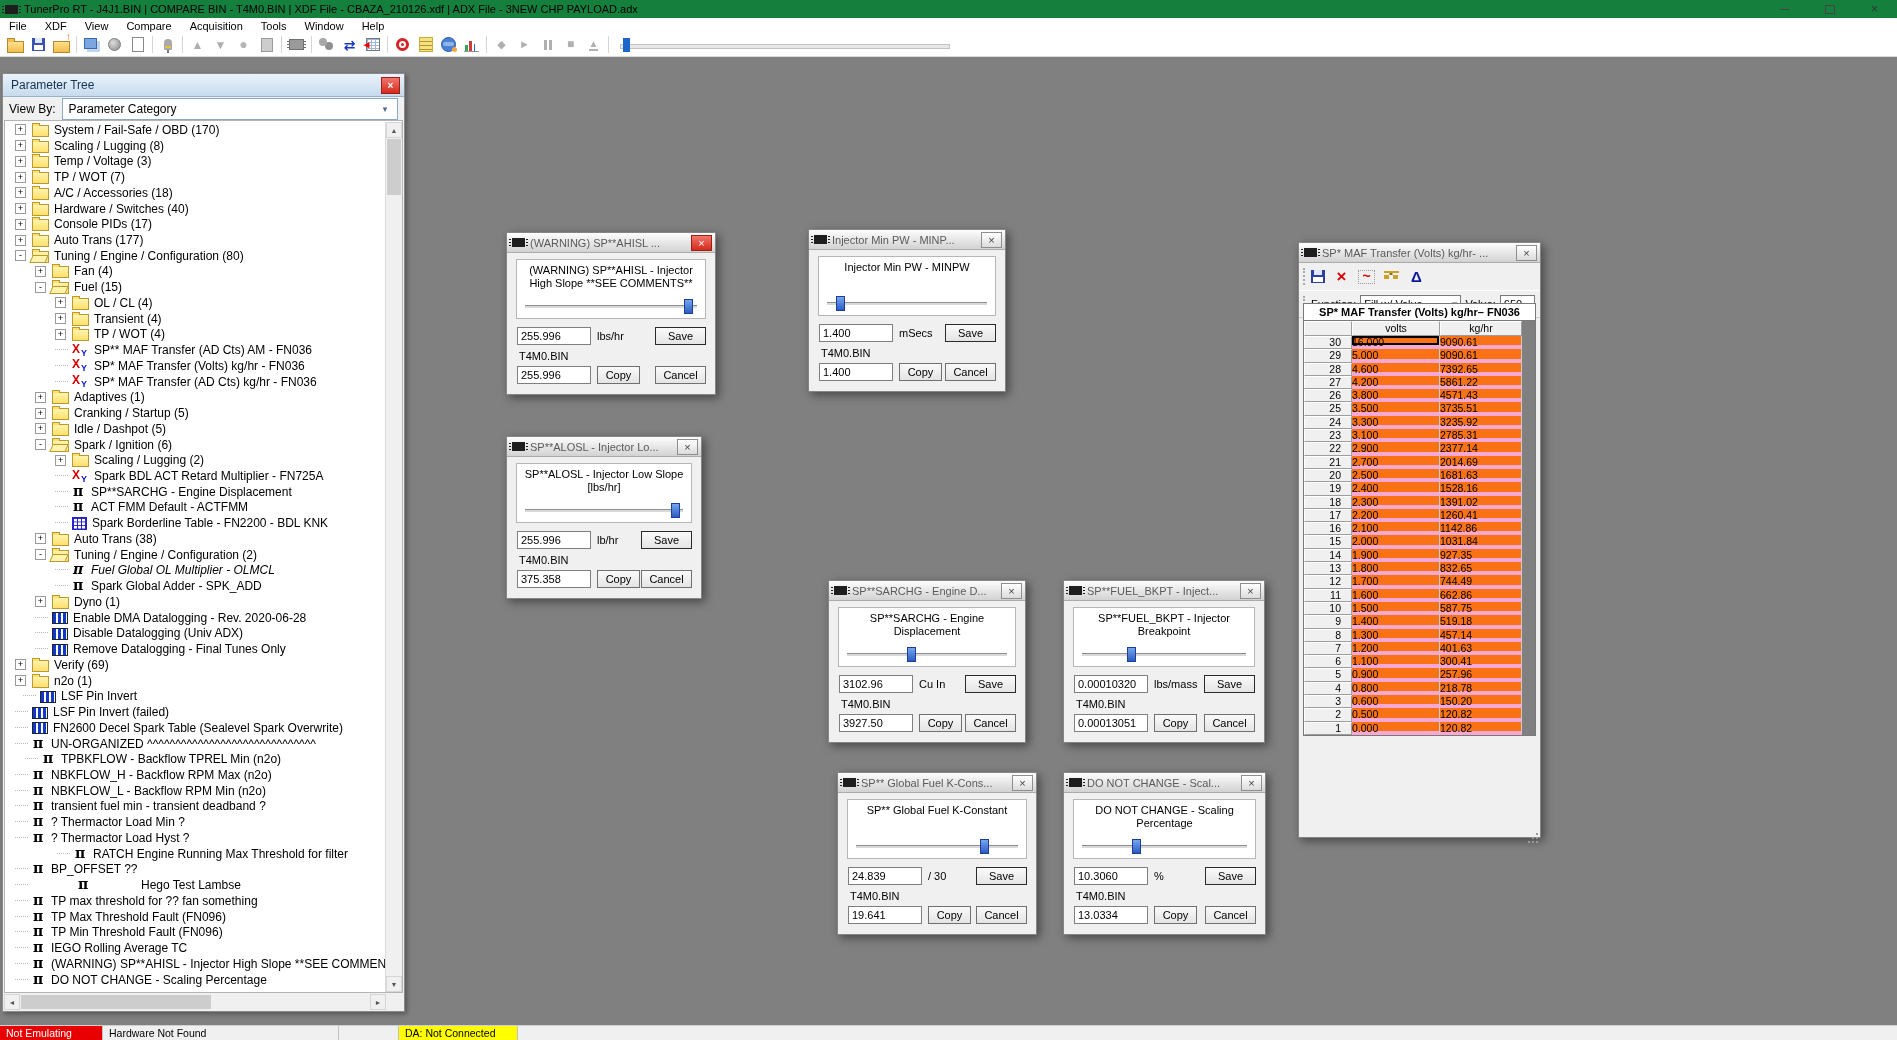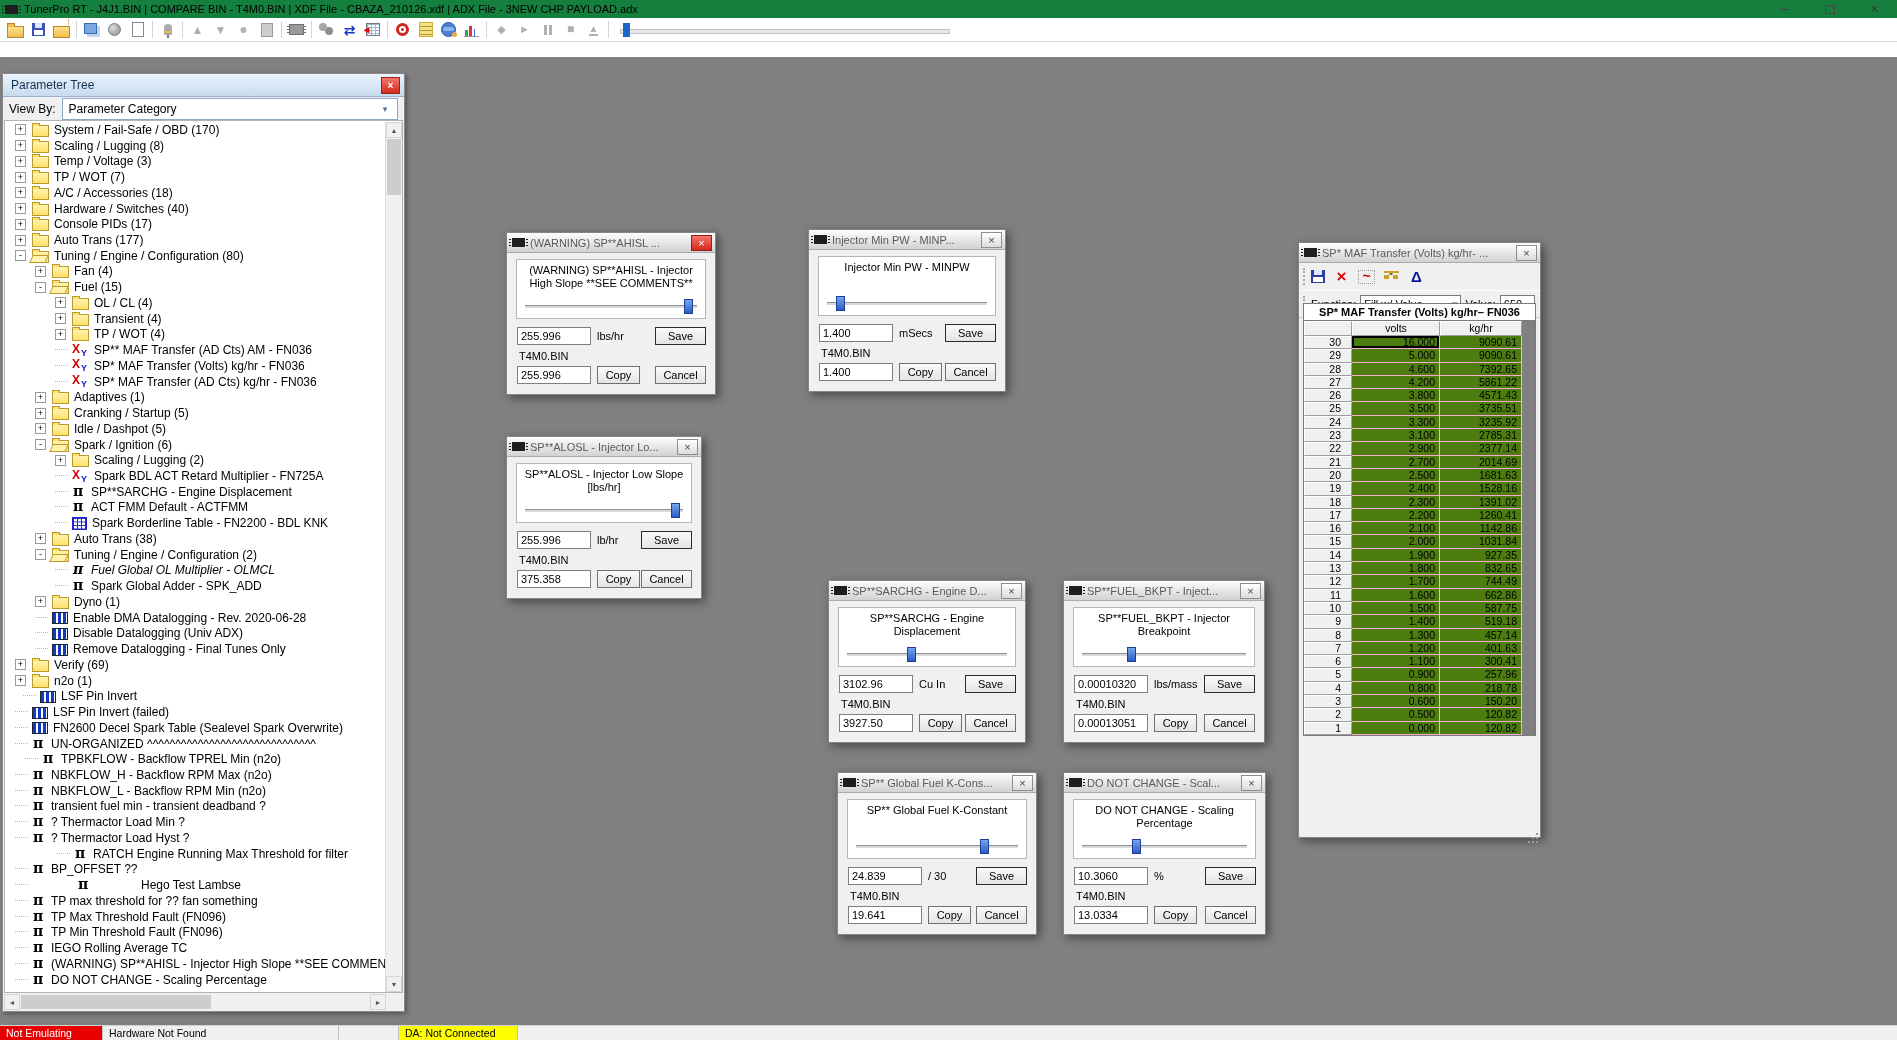--- a/index.html
+++ b/index.html
@@ -158,21 +158,21 @@
   .fcombo .cval{flex:1;white-space:nowrap;overflow:hidden}
   .fcombo .carrow{color:#555}
   .finput{width:36px;height:19px;background:#fff;border:1px solid #7a7a7a;display:flex;align-items:center;padding:0 3px;box-sizing:border-box}
   .maf-body{position:absolute;left:4px;right:4px;top:60px}
   .maf-tabletitle{height:16px;font-weight:bold;text-align:center;background:#fff;border:1px solid #7a7a7a;border-bottom:none;font-size:11px;line-height:16px;white-space:nowrap;overflow:hidden;color:#000}
   .maf-grid{border:1px solid #7a7a7a;background:#808080;overflow:hidden}
   .mhead{display:flex;height:15px}
   .hcell{background:#f0f0f0;border:1px solid;border-color:#fff #9d9d9d #9d9d9d #fff;box-sizing:border-box;font-size:10.5px;text-align:center;line-height:13px;color:#000}
   .mrow{display:flex;height:13.3px}
   .mnum{width:48px;background:#f0f0f0;border:1px solid;border-color:#fff #9d9d9d #9d9d9d #fff;box-sizing:border-box;text-align:right;padding-right:10px;font-size:10.5px;line-height:11px;color:#000}
-  .mcell{background:#4d7c0f;border-right:1px solid #cbcbcb;border-bottom:1px solid #f9a8d4;box-sizing:border-box;text-align:right;padding-right:4px;font-size:10.5px;line-height:12px;color:#000}
+  .mcell{background:#f97316;border-right:1px solid #cbcbcb;border-bottom:4px solid #f9a8d4;box-sizing:border-box;text-align:left;padding-right:4px;font-size:10.5px;line-height:12px;color:#000}
   .cv{width:88px}.ck{width:82px}
   .mcell.selected{box-shadow:inset 0 0 0 2px #000}
   .wnum{width:48px}.wv{width:88px}.wk{width:82px}
   .grip{position:absolute;right:1px;bottom:1px;width:13px;height:13px}
   .grip::before{content:"";position:absolute;right:1px;bottom:1px;width:2px;height:2px;background:#9a9a9a;box-shadow:-4px 4px 0 #9a9a9a,0 4px 0 #9a9a9a,-8px 8px 0 #9a9a9a,-4px 8px 0 #9a9a9a,0 8px 0 #9a9a9a}
 
   
   .statusbar{position:absolute;left:0;right:0;bottom:0;height:14px;background:#f0f0f0;display:flex;font-size:10.5px;border-top:1px solid #d0d0d0}
   .seg{border-right:1px solid #c2c2c2;display:flex;align-items:center;padding:0 6px;box-sizing:border-box;white-space:nowrap;overflow:hidden;color:#000}
   .seg.s0{width:103px;background:#e80000;color:#fff}
@@ -189,20 +189,30 @@
   <div class="titlebar">
     <span class="appchip"></span>
     <span class="ttext">TunerPro RT - J4J1.BIN | COMPARE BIN - T4M0.BIN | XDF File - CBAZA_210126.xdf | ADX File - 3NEW CHP PAYLOAD.adx</span>
     <span class="wbtns">
       <span class="wbtn wbtn-min"></span>
       <span class="wbtn wbtn-max"></span>
       <span class="wbtn wbtn-close"></span>
     </span>
   </div>
 
+  <div class="menubar" id="menubar">
+      <span class="mitem">File</span>
+      <span class="mitem">XDF</span>
+      <span class="mitem">View</span>
+      <span class="mitem">Compare</span>
+      <span class="mitem">Acquisition</span>
+      <span class="mitem">Tools</span>
+      <span class="mitem">Window</span>
+      <span class="mitem">Help</span>
+    </div>
 
   <div class="toolbar" id="toolbar">
       <span class="tbtn">
         <span class="ic ic-open"></span>
       </span>
       <span class="tbtn">
         <span class="ic ic-save"></span>
       </span>
       <span class="tbtn">
         <span class="ic ic-export"></span>

